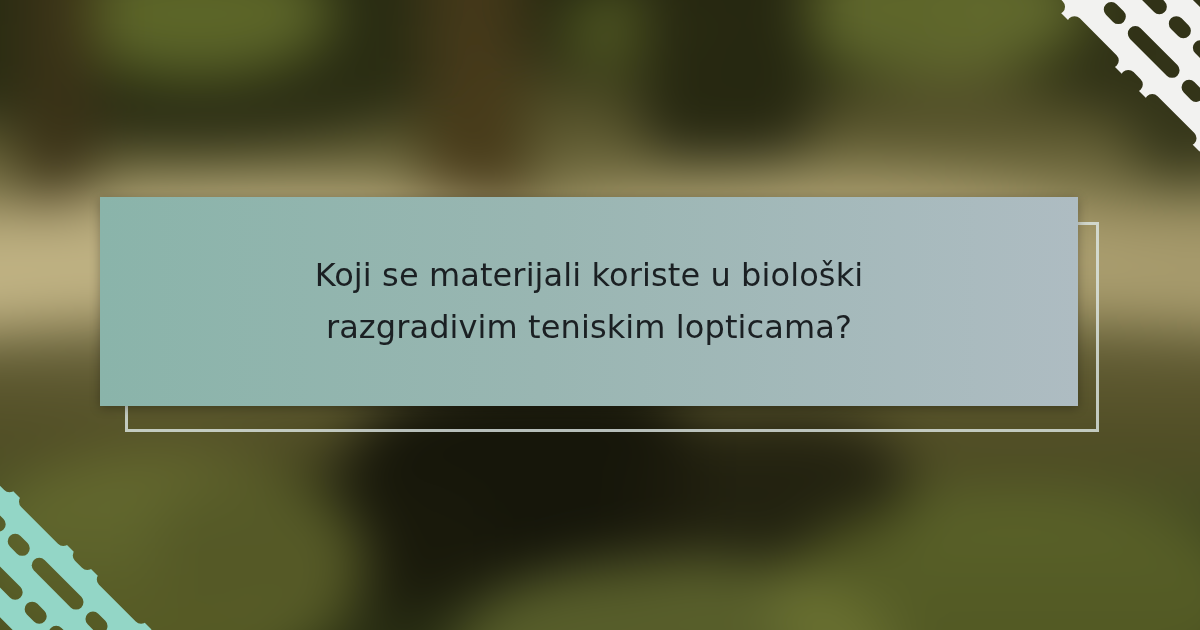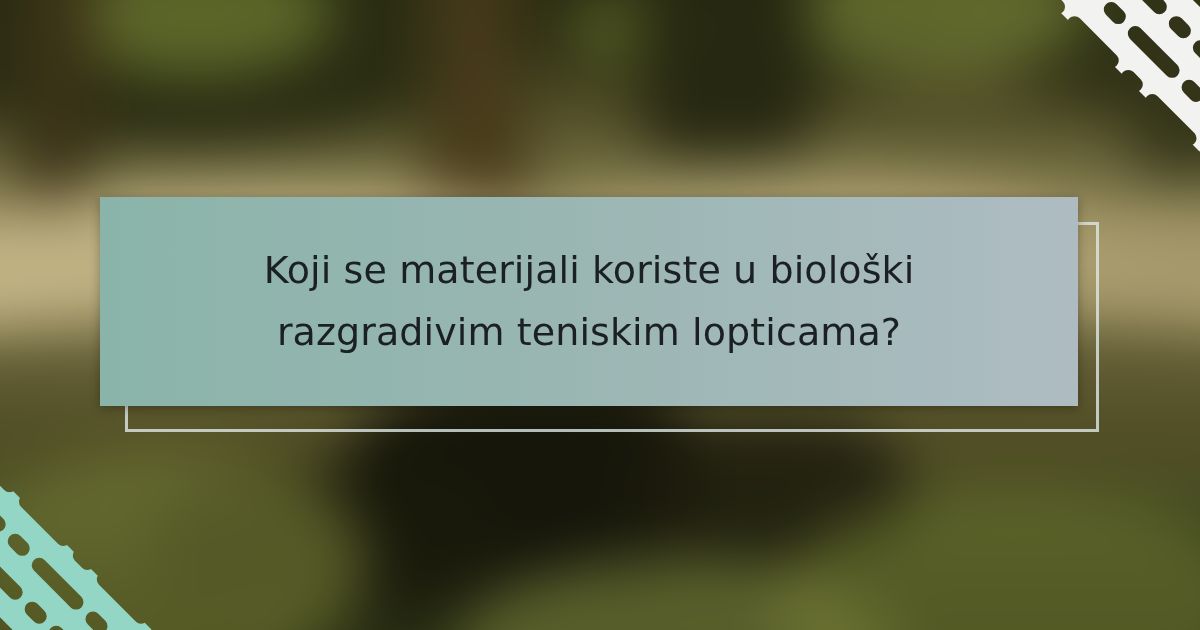--- a/index.html
+++ b/index.html
@@ -99,21 +99,21 @@
     box-shadow: 0 2px 10px rgba(0, 0, 0, 0.30);
     display: flex;
     align-items: center;
     justify-content: center;
   }
 
   .card-title {
     width: 86%;
     text-align: center;
     font-family: "DejaVu Sans", sans-serif;
-    font-size: 38px;
+    font-size: 32px;
     font-weight: 400;
     line-height: 1.62;
     letter-spacing: 0.1px;
     color: #1b2023;
     white-space: pre-line;
     margin: 0;
   }
 </style>
 </head>
 <body>

